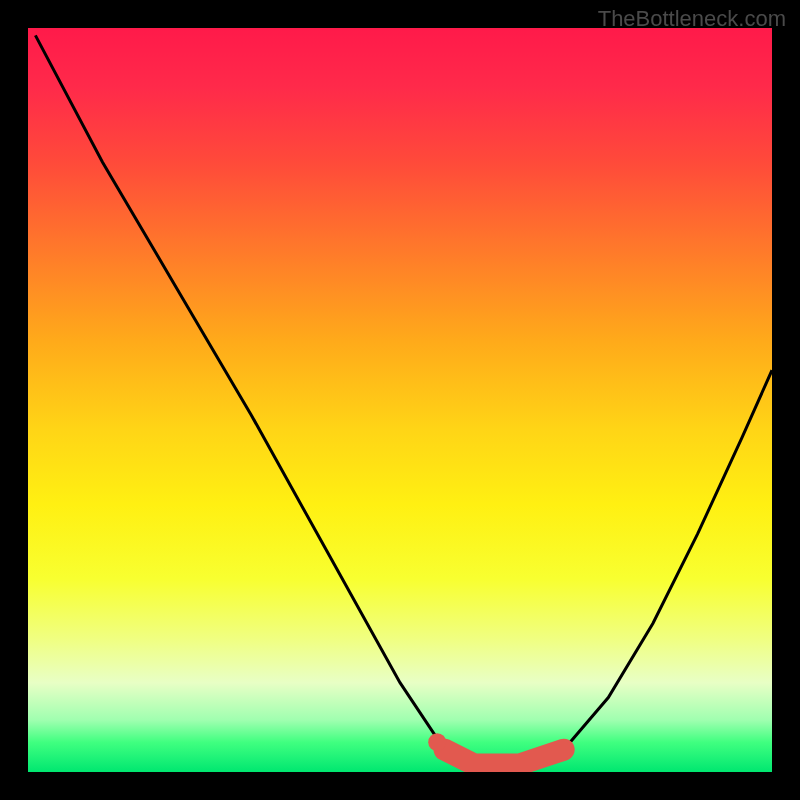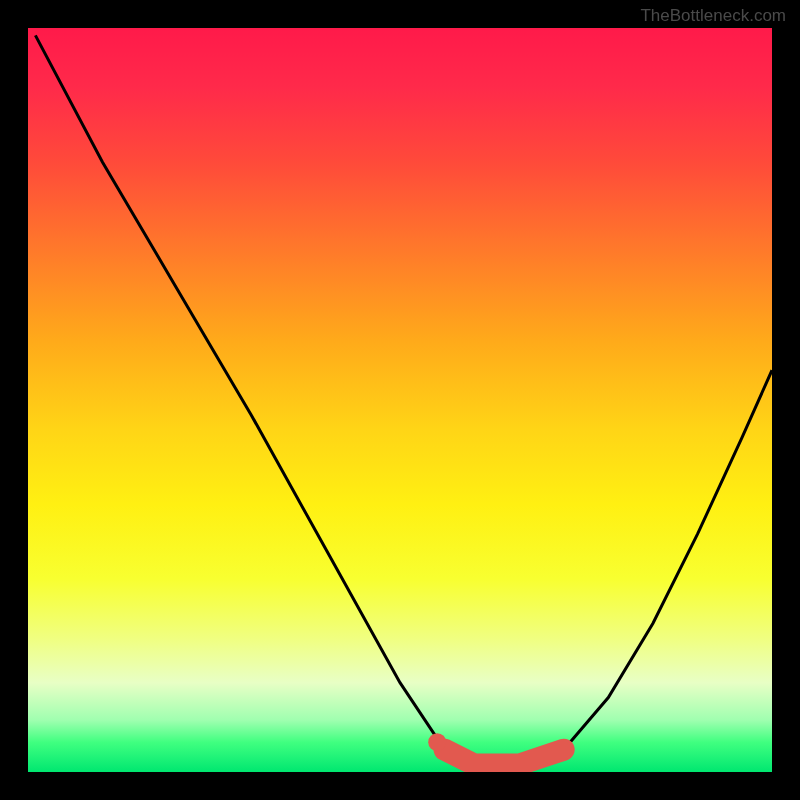--- a/index.html
+++ b/index.html
@@ -9,21 +9,21 @@
     background: #000;
     position: relative;
     font-family: Arial, sans-serif;
     overflow: hidden;
   }
   .watermark {
     position: absolute;
     top: 6px;
     right: 14px;
     color: #4a4a4a;
-    font-size: 17px;
+    font-size: 22px;
     z-index: 10;
   }
   .plot-area {
     position: absolute;
     left: 28px;
     top: 28px;
     width: 744px;
     height: 744px;
     background: linear-gradient(to bottom,
       #ff1a4a 0%,

